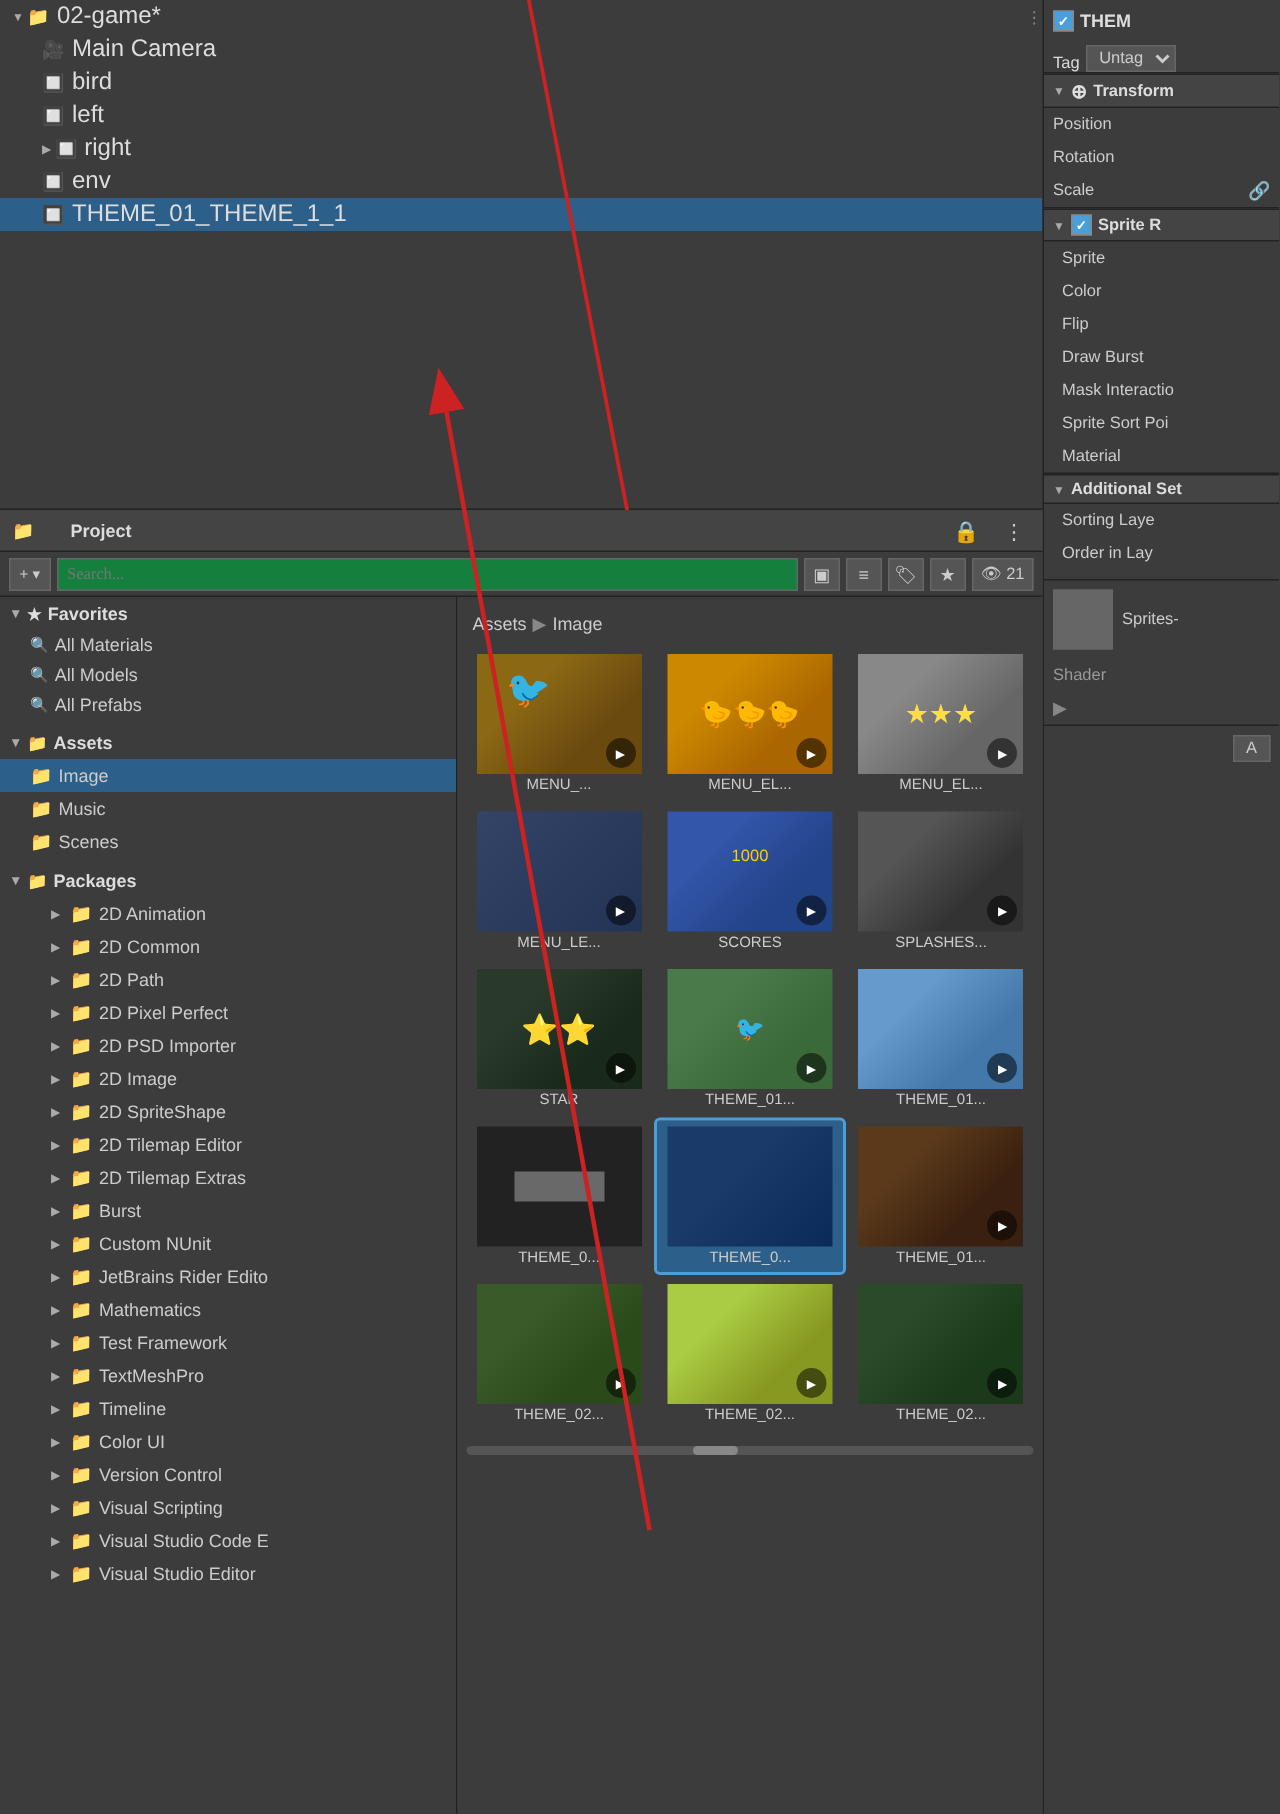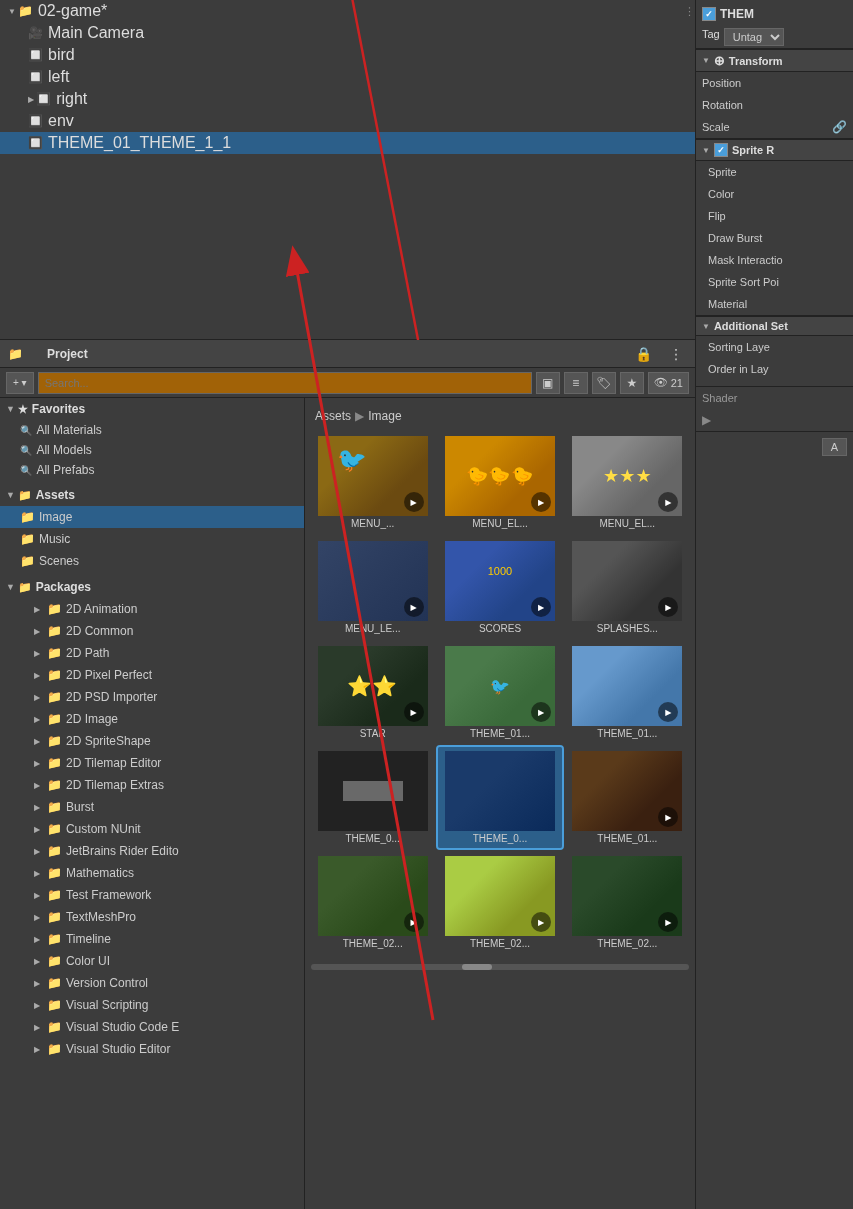--- a/index.html
+++ b/index.html
@@ -61,21 +61,21 @@
       font-size: 11px;
       font-weight: bold;
       color: #ddd;
       display: flex;
       align-items: center;
       border-top: 1px solid #222;
       border-bottom: 1px solid #222;
     }
     .section-arrow { font-size: 8px; margin-right: 4px; color: #aaa; }
     .checked { background: #4a9eda; border-color: #4a9eda; }
-    .tag-row { display: flex; align-items: flex-start; height: 20px; padding: 0 6px; font-size: 11px; }
+    .tag-row { display: flex; align-items: flex-end; height: 20px; padding: 0 6px; font-size: 11px; }
     .tag-dropdown { background: #555; border: 1px solid #666; color: #ccc; font-size: 11px; padding: 1px 4px; }
 
     
     .sprite-item-row {
       display: flex;
       align-items: center;
       height: 22px;
       padding: 0 6px 0 12px;
       font-size: 11px;
       color: #ccc;
@@ -158,26 +158,27 @@
       background: #555;
       border: 1px solid #666;
       color: #ccc;
       font-size: 10px;
       padding: 2px 6px;
       cursor: pointer;
       height: 22px;
     }
     .search-input {
       flex: 1;
-      background: #a16207;
+      background: #15803d;
       border: 1px solid #666;
       color: #ccc;
       font-size: 11px;
       padding: 2px 6px;
       height: 22px;
+      font-family: Liberation Serif, serif;
     }
     .toolbar-icon-btn {
       background: #555;
       border: 1px solid #666;
       color: #ccc;
       font-size: 12px;
       width: 24px;
       height: 22px;
       cursor: pointer;
       display: flex;
@@ -498,20 +499,26 @@
   </div>
   <div class="sprite-item-row">
     <span class="inspector-label">Sorting Laye</span>
   </div>
   <div class="sprite-item-row">
     <span class="inspector-label">Order in Lay</span>
   </div>
 
   <div class="divider-line" style="margin-top:6px;"></div>
 
+  <div class="sprite-thumb-area">
+    <div class="sprite-thumb" style="background:#666;"></div>
+    <div>
+      <div class="sprite-name">Sprites-</div>
+    </div>
+  </div>
   <div class="shader-row">
     <span>Shader</span>
   </div>
 
   <div style="display:flex; align-items:center; padding:4px 6px;">
     <span style="color:#888; font-size:12px; cursor:pointer;">▶</span>
   </div>
 
   <div class="divider-line"></div>
 

